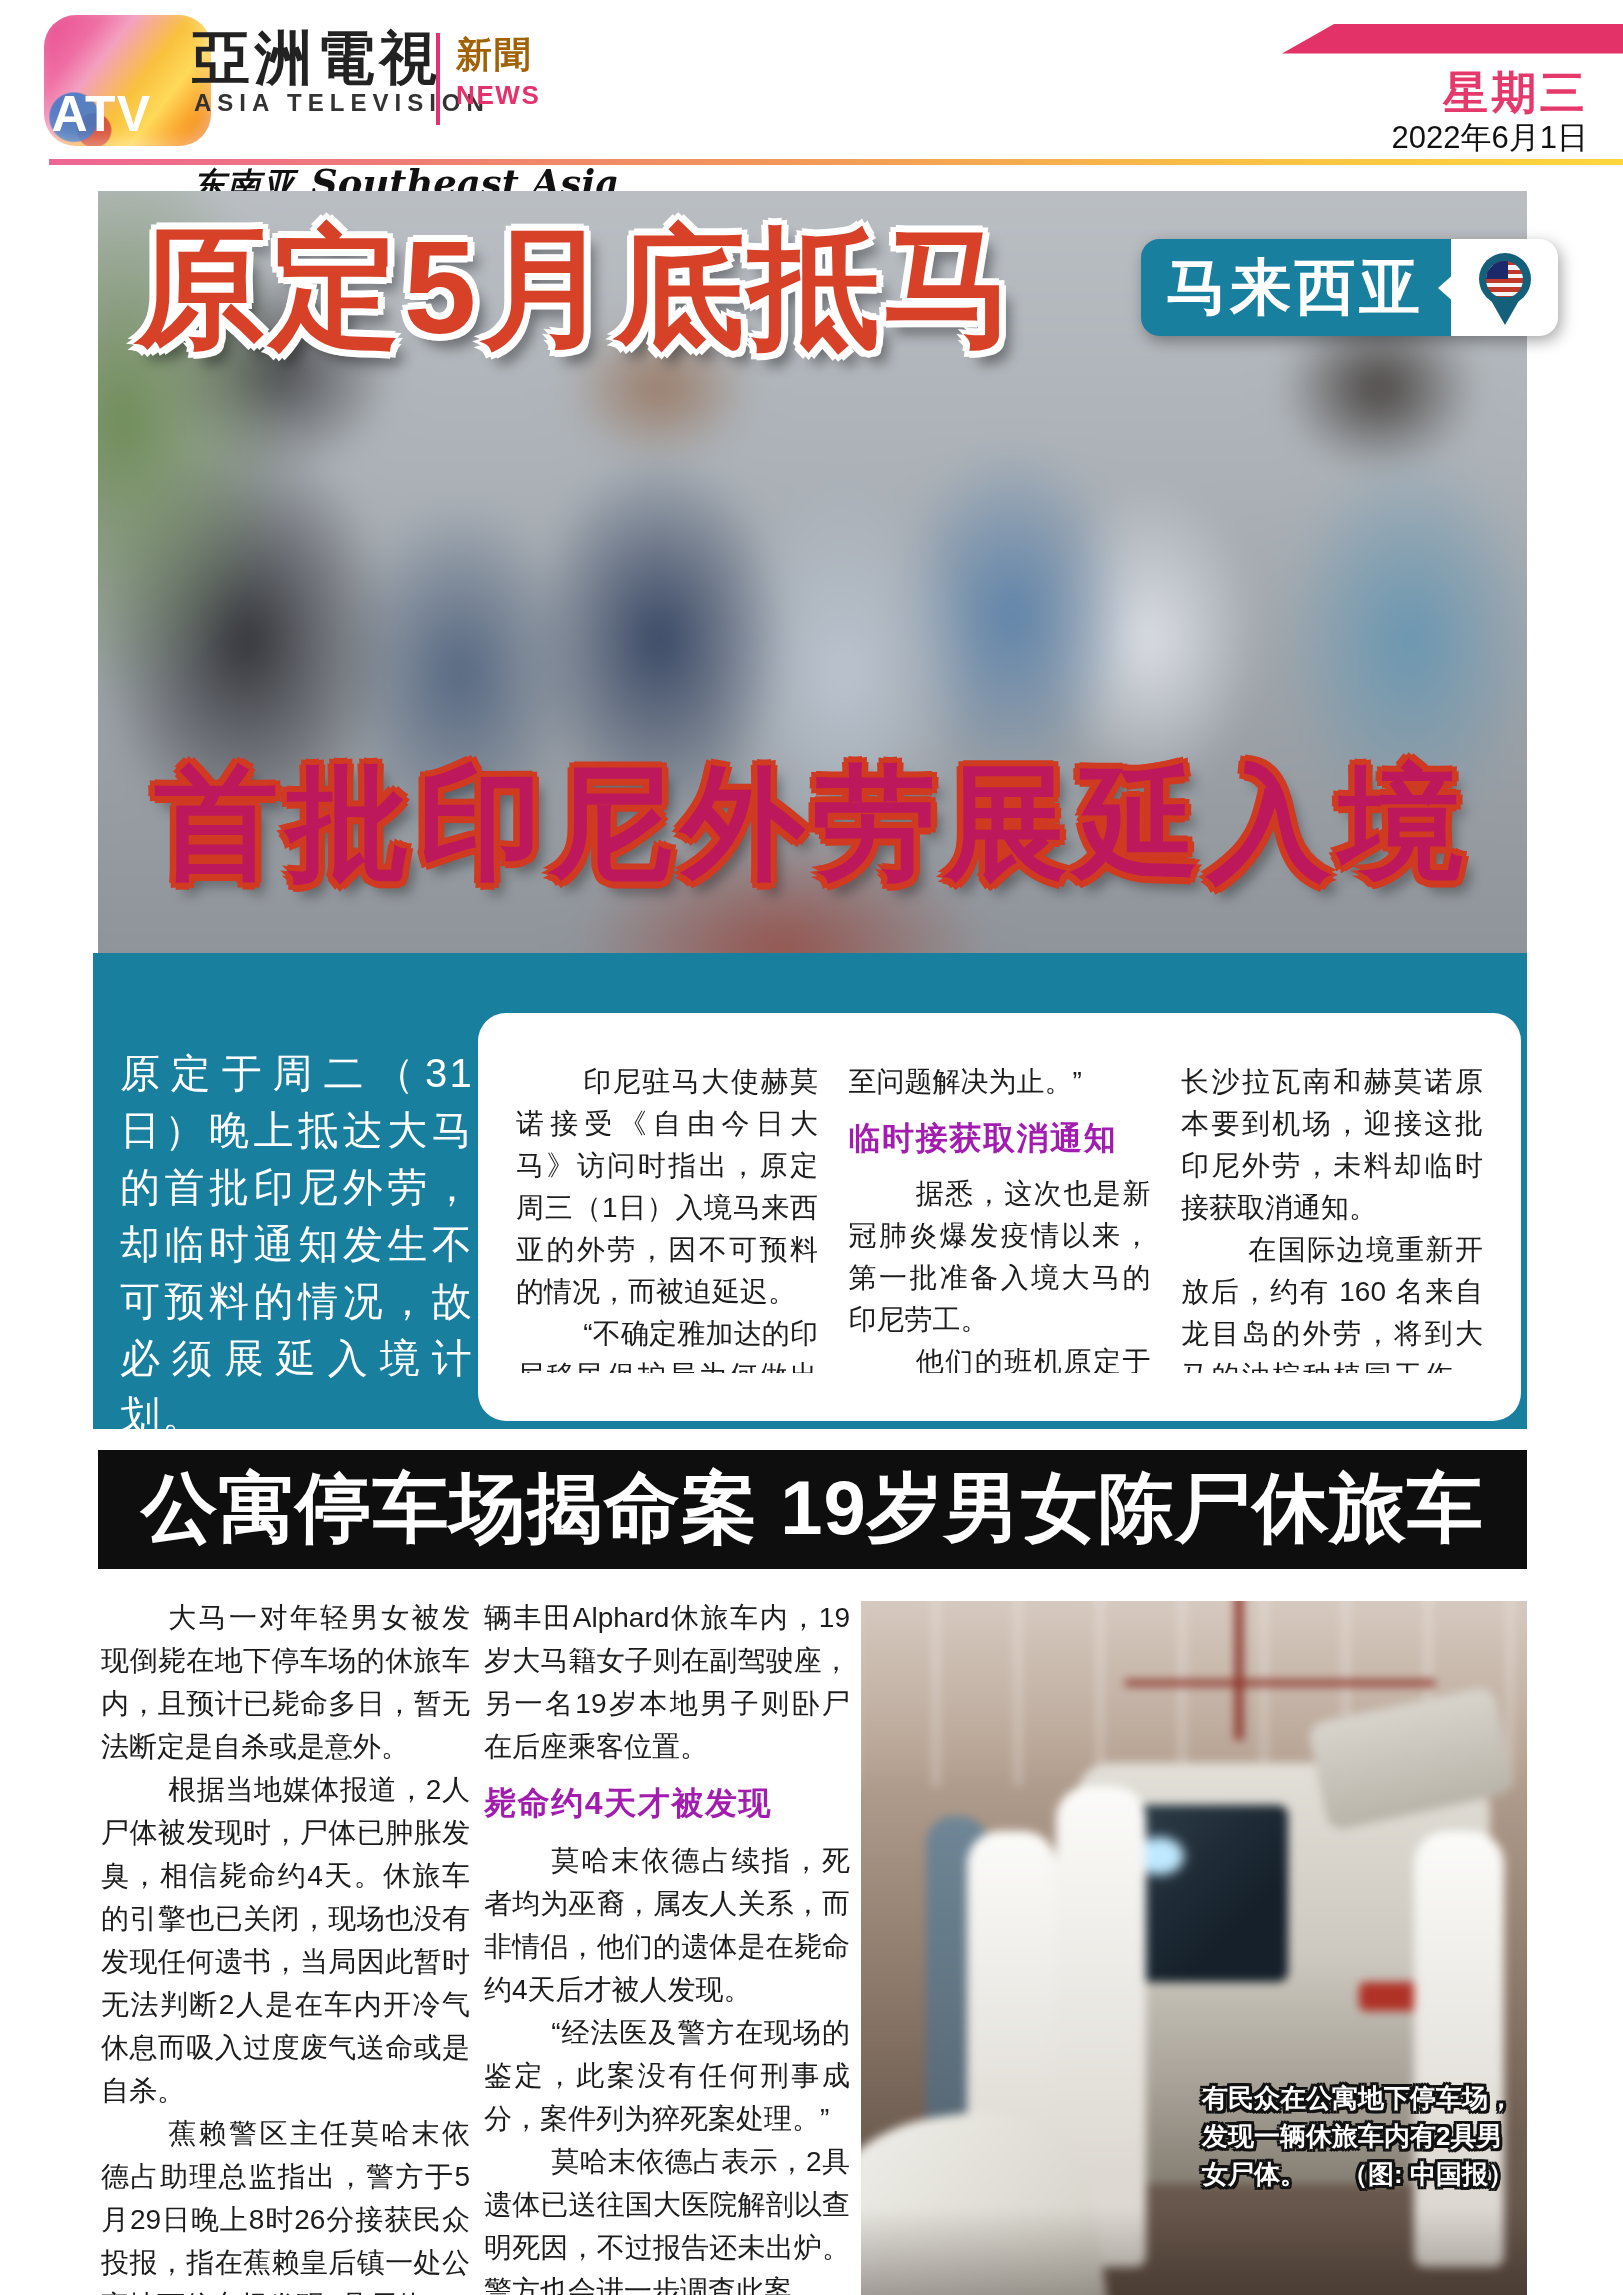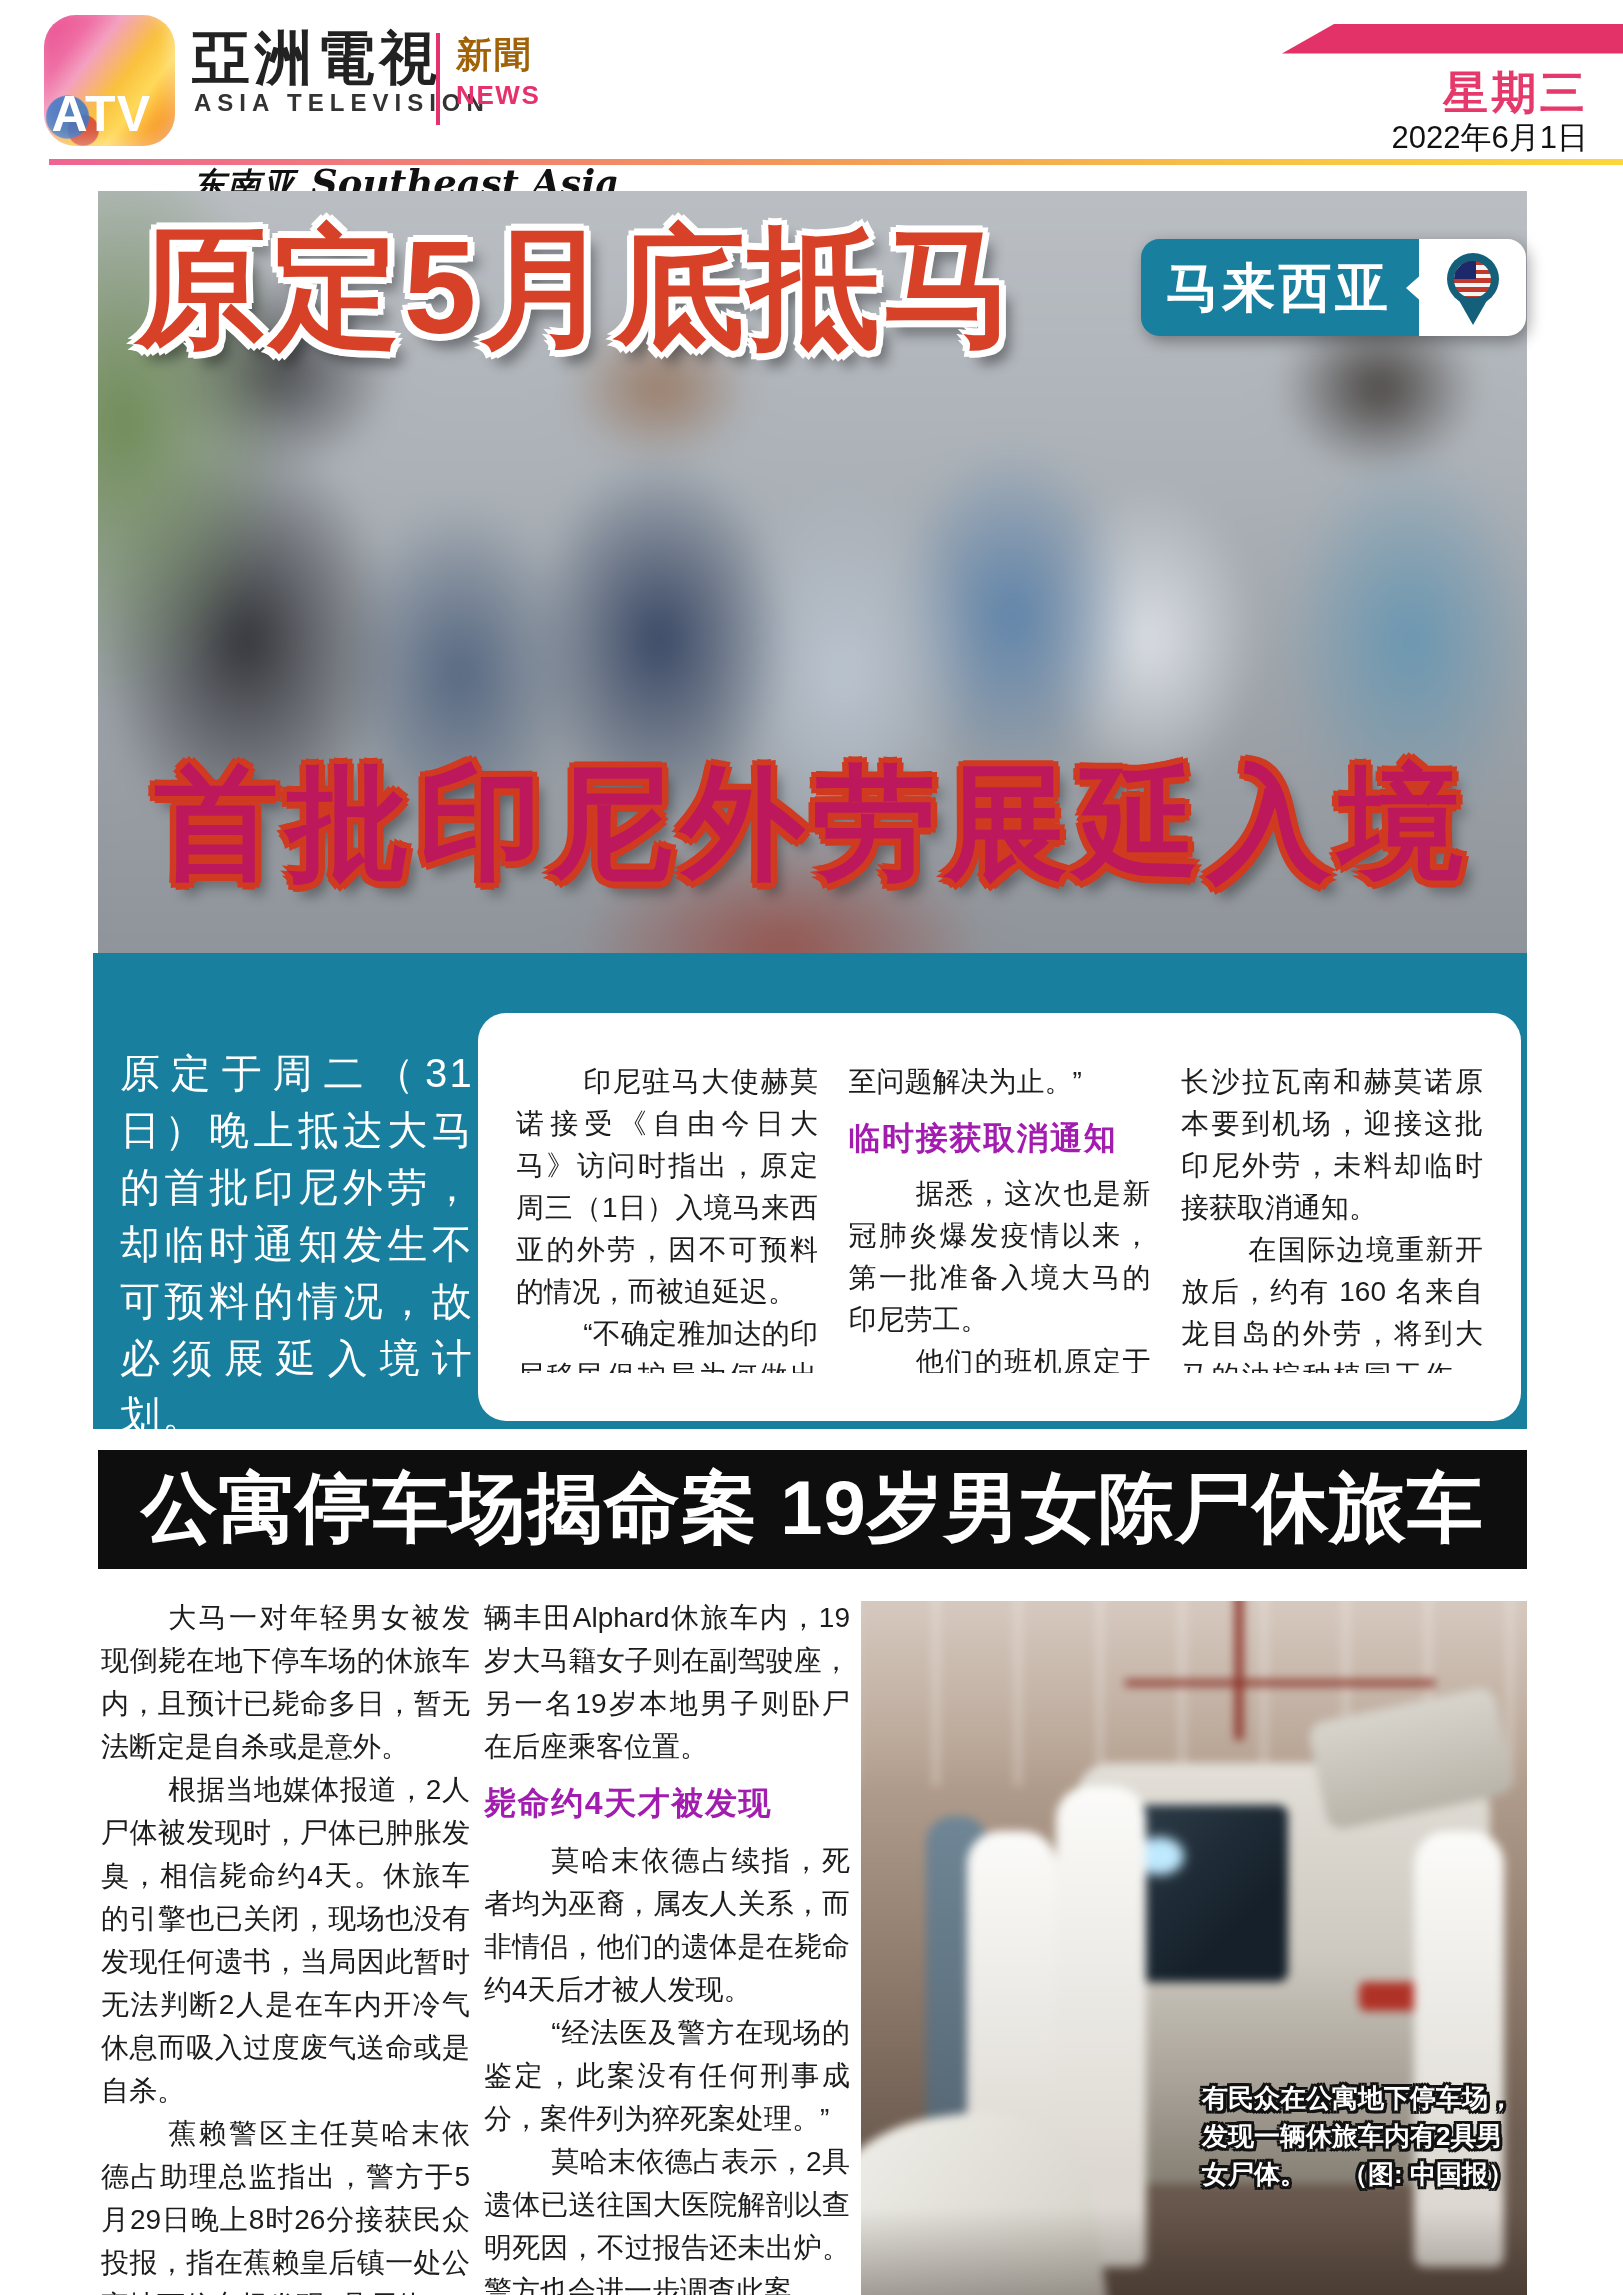--- a/index.html
+++ b/index.html
@@ -6,21 +6,21 @@
   #page{
     position:relative;width:1623px;height:2295px;background:#fff;overflow:hidden;
     font-family:"Liberation Sans","DejaVu Sans",sans-serif;color:#1a1a1a;
   }
   
   .logo-mark{position:absolute;left:44px;top:15.3px;width:131px;height:131px;border-radius:32px;
     background:
       radial-gradient(circle at 18% 78%, rgba(60,120,200,.85) 0 14%, transparent 15%),
       radial-gradient(circle at 30% 88%, rgba(210,60,60,.8) 0 10%, transparent 11%),
       linear-gradient(128deg,#e94a8c 0%,#ef6ea4 22%,#f4a0c0 34%,#f9c13d 55%,#ffd95a 70%,#f7941d 88%,#e8712a 100%);
-    box-shadow:inset -4.4px -5.5px 16.4px rgba(255,255,255,.35);}
+    box-shadow:inset -4.4px -5.5px 16.4px rgba(255,255,255,.35);padding-left:36px;}
   .logo-atv{position:absolute;left:7.6px;bottom:3.3px;font-size:50px;font-weight:800;color:#fff;letter-spacing:1.1px;}
   .logo-cn{position:absolute;left:192px;top:19.6px;font-size:58px;font-weight:600;color:#222;letter-spacing:4.4px;}
   .logo-en{position:absolute;left:194px;top:89px;font-size:24px;font-weight:600;color:#333;letter-spacing:6px;}
   .logo-divider{position:absolute;left:436px;top:33px;width:3.8px;height:92px;background:#e5326c;}
   .news-cn{position:absolute;left:456px;top:30.5px;font-size:36px;font-weight:800;color:#a16207;letter-spacing:2.2px;}
   .news-en{position:absolute;left:456px;top:80px;font-size:26px;font-weight:700;color:#e5326c;letter-spacing:1.6px;}
   .tagline{position:absolute;left:192px;top:121px;white-space:nowrap;color:#111;margin-top:40px;}
   .tagline .cn{font-size:33px;font-weight:800;font-style:italic;letter-spacing:2.2px;}
   .tagline .en{font-family:"DejaVu Serif","Liberation Serif",serif;font-style:italic;font-size:37px;font-weight:600;margin-left:11px;}
   .top-bar{position:absolute;left:1282px;top:24px;width:341px;height:29.5px;background:#e23268;
@@ -45,21 +45,21 @@
       radial-gradient(ellipse 180px 256px at 89% 58%, rgba(96,148,178,.85), transparent 70%),
       radial-gradient(ellipse 136px 115px at 87% 28%, rgba(58,52,48,.9), transparent 70%),
       radial-gradient(ellipse 284px 164px at 48% 95%, rgba(150,62,52,.75), transparent 70%),
       linear-gradient(180deg,#bcc0c5 0%,#aab0b6 40%,#9aa0a6 70%,#8d9298 100%);}
   .kicker{position:absolute;left:135px;top:201px;font-size:131px;font-weight:900;color:#d64128;letter-spacing:3.3px;white-space:nowrap;
     text-shadow:
       -5.5px -5.5px 0 #fff,5.5px -5.5px 0 #fff,-5.5px 5.5px 0 #fff,5.5px 5.5px 0 #fff,
       -7px 0 0 #fff,7px 0 0 #fff,0 -7px 0 #fff,0 7px 0 #fff,
       9.8px 13px 14px rgba(0,0,0,.45);}
   .badge{position:absolute;left:1141px;top:239px;height:97px;display:flex;filter:drop-shadow(3.3px 5.5px 7.6px rgba(0,0,0,.35));}
-  .badge-teal{background:#187f9e;color:#fff;font-size:53px;font-weight:700;letter-spacing:3.3px;
+  .badge-teal{background:#187f9e;color:#fff;font-size:61px;font-weight:700;letter-spacing:3.3px;
     line-height:97px;padding:0 28px 1px 25px;border-radius:18.5px 0 0 18.5px;}
   .badge-white{position:relative;width:107px;background:#fff;border-radius:0 18.5px 18.5px 0;}
   .badge-white::before{content:"";position:absolute;left:-29.5px;top:50%;transform:translateY(-50%);
     border:16.4px solid transparent;border-right:18.5px solid #fff;}
   .pin{position:absolute;left:50%;top:14px;transform:translateX(-50%);width:52px;height:52px;border-radius:50%;background:#14607a;}
   .pin::after{content:"";position:absolute;left:50%;top:44px;transform:translateX(-50%);
     border:16.4px solid transparent;border-top:28px solid #14607a;}
   .flag{position:absolute;left:7.6px;top:7.6px;width:37px;height:37px;border-radius:50%;overflow:hidden;
     background:repeating-linear-gradient(180deg,#c0392b 0 4.4px,#f5f5f5 4.4px 8.7px);}
   .flag-canton{position:absolute;left:0;top:0;width:58%;height:50%;background:#1c2a6b;}

